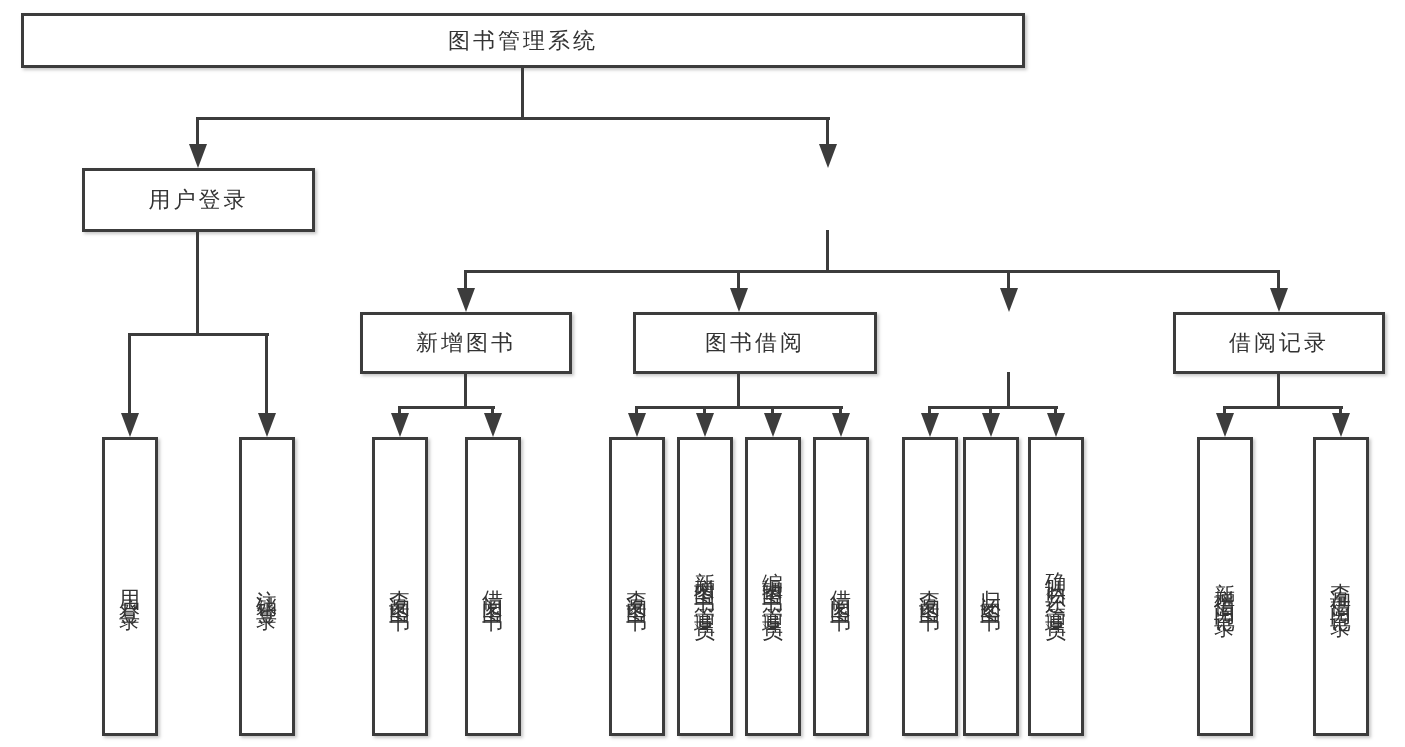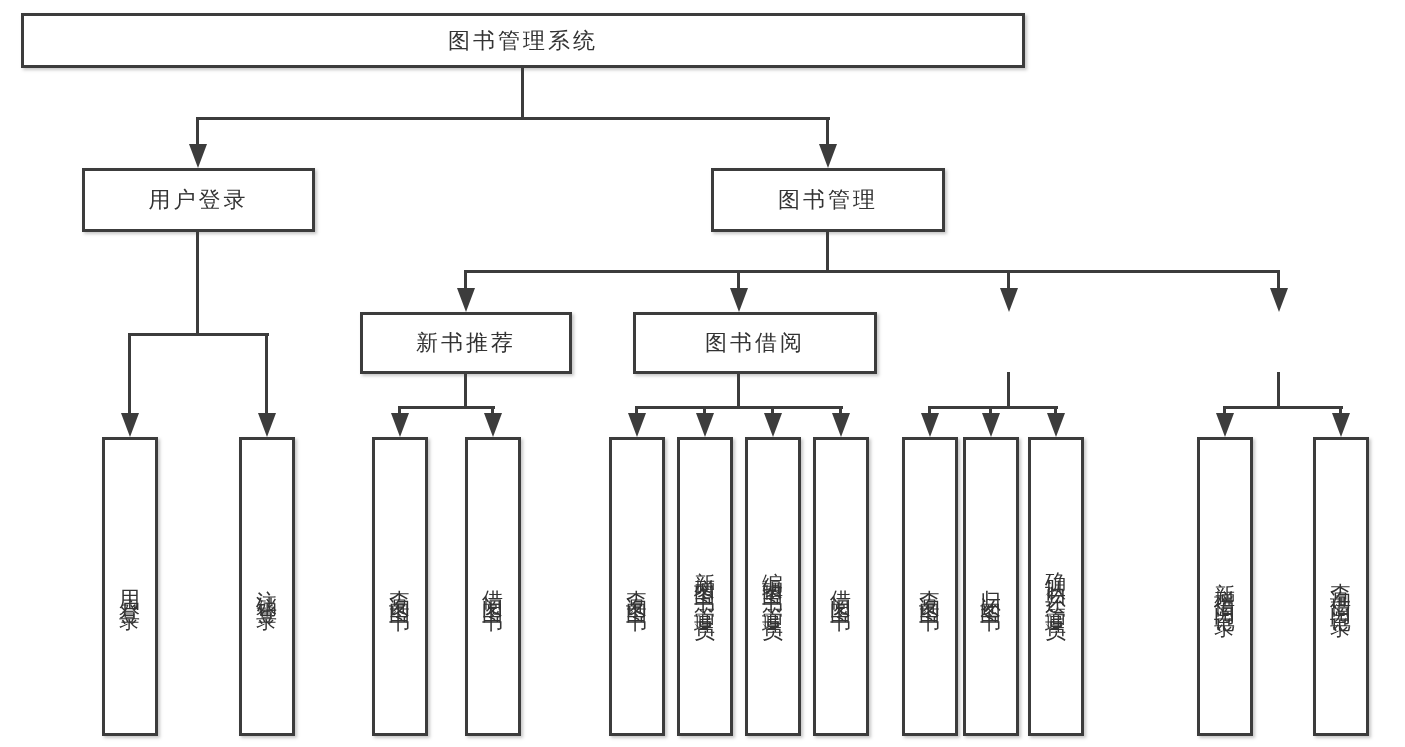--- a/index.html
+++ b/index.html
@@ -44,47 +44,47 @@
   <div class="vline" style="left:521px;top:66px;height:54px"></div>
   <div class="hline" style="left:196px;top:117px;width:634px"></div>
   <div class="vline" style="left:196px;top:117px;height:30px"></div>
   <div class="vline" style="left:826px;top:117px;height:30px"></div>
   <div class="arrow" style="left:189px;top:144px"></div>
   <div class="arrow" style="left:819px;top:144px"></div>
 
   <div class="box" style="left:82px;top:168px;width:233px;height:64px">
     <span class="hlabel">用户登录</span>
   </div>
-  <div class="box" style="left:711px;top:168px;width:234px;height:64px">
-    <span class="hlabel">图书管理</span>
-  </div>
 
   <div class="vline" style="left:196px;top:230px;height:106px"></div>
   <div class="hline" style="left:128px;top:333px;width:141px"></div>
   <div class="vline" style="left:128px;top:333px;height:84px"></div>
   <div class="vline" style="left:265px;top:333px;height:84px"></div>
   <div class="arrow" style="left:121px;top:413px"></div>
   <div class="arrow" style="left:258px;top:413px"></div>
 
   <div class="vline" style="left:826px;top:230px;height:43px"></div>
   <div class="hline" style="left:464px;top:270px;width:816px"></div>
   <div class="vline" style="left:464px;top:270px;height:22px"></div>
   <div class="vline" style="left:737px;top:270px;height:22px"></div>
   <div class="vline" style="left:1007px;top:270px;height:22px"></div>
   <div class="vline" style="left:1277px;top:270px;height:22px"></div>
   <div class="arrow" style="left:457px;top:288px"></div>
   <div class="arrow" style="left:730px;top:288px"></div>
   <div class="arrow" style="left:1000px;top:288px"></div>
   <div class="arrow" style="left:1270px;top:288px"></div>
 
   <div class="box" style="left:360px;top:312px;width:212px;height:62px">
-    <span class="hlabel">新书推荐</span>
+    <span class="hlabel">新增图书</span>
   </div>
   <div class="box" style="left:633px;top:312px;width:244px;height:62px">
     <span class="hlabel">图书借阅</span>
+  </div>
+  <div class="box" style="left:1173px;top:312px;width:212px;height:62px">
+    <span class="hlabel">借阅记录</span>
   </div>
 
   <div class="vline" style="left:464px;top:372px;height:37px"></div>
   <div class="hline" style="left:398px;top:406px;width:97px"></div>
   <div class="vline" style="left:398px;top:406px;height:10px"></div>
   <div class="vline" style="left:491px;top:406px;height:10px"></div>
   <div class="arrow" style="left:391px;top:413px"></div>
   <div class="arrow" style="left:484px;top:413px"></div>
 
   <div class="vline" style="left:737px;top:372px;height:37px"></div>

